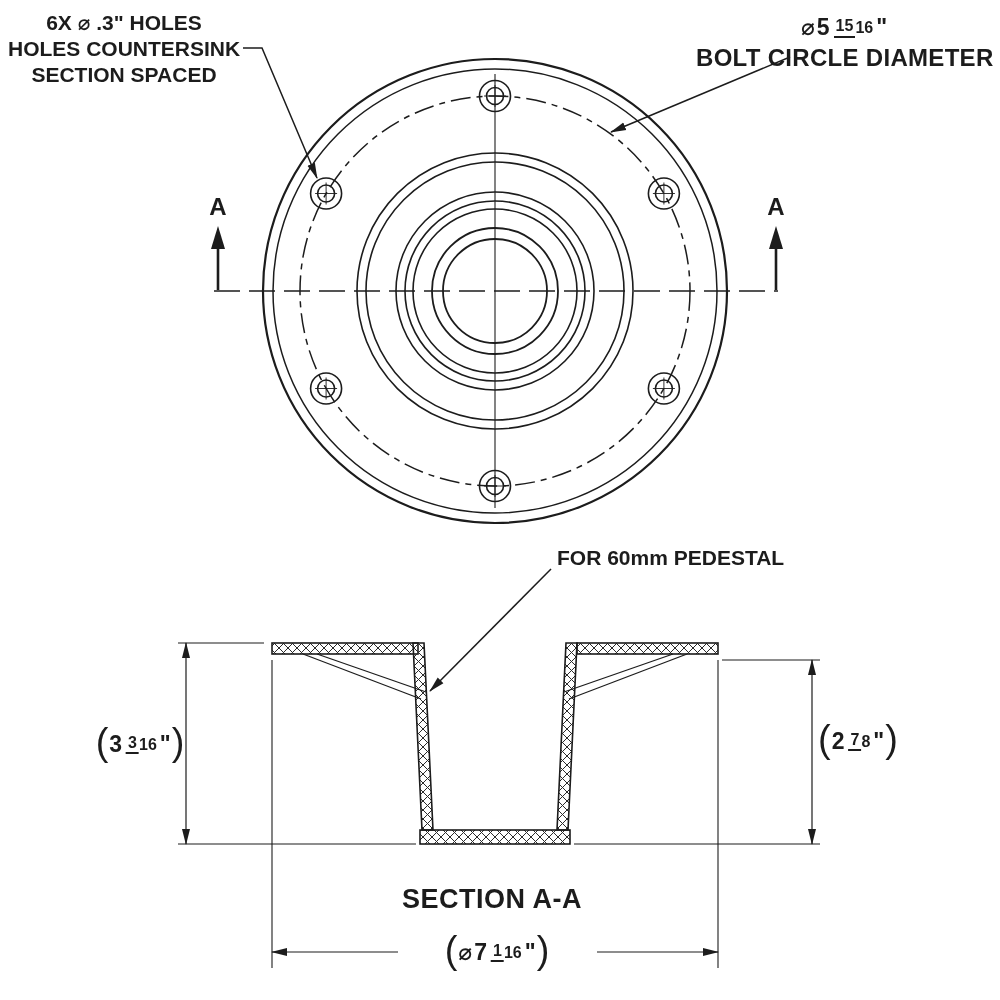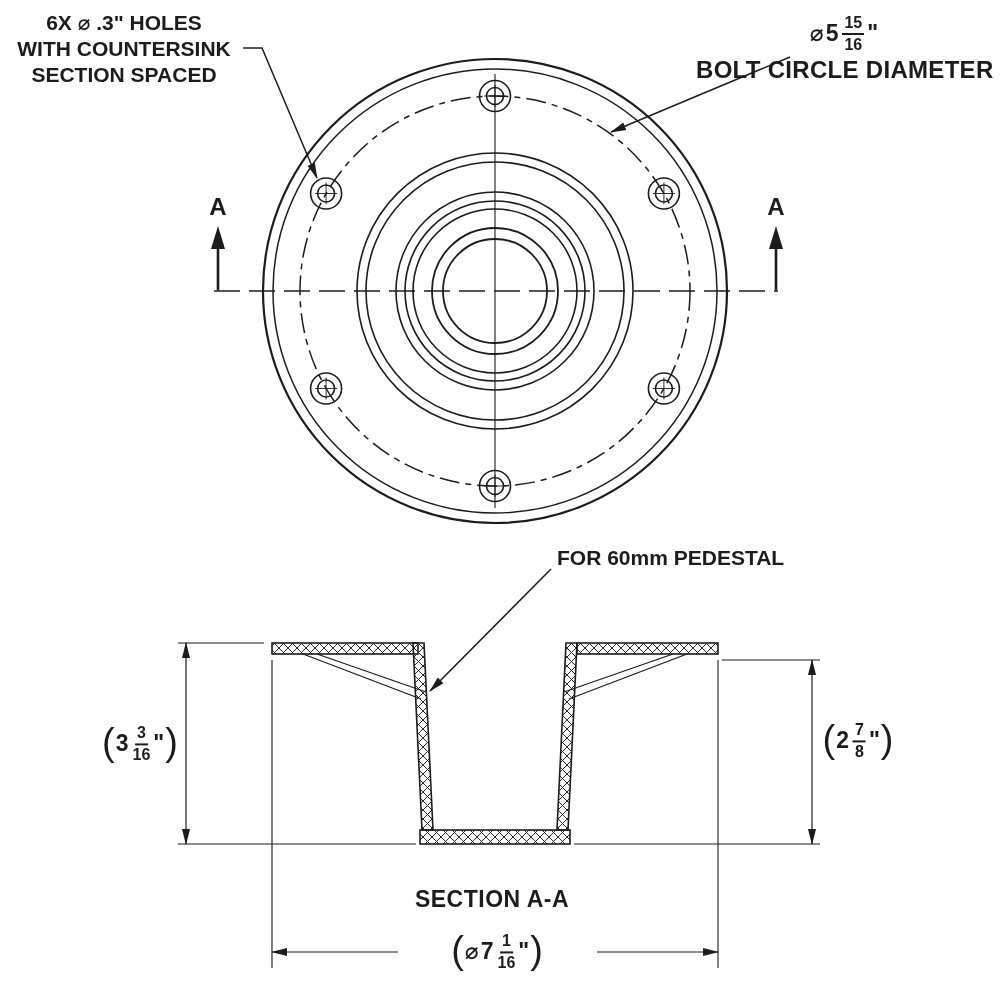--- a/index.html
+++ b/index.html
@@ -9,27 +9,27 @@
   }
   .canvas svg{position:absolute;left:0;top:0;}
   .label{position:absolute;font-weight:bold;white-space:nowrap;}
   .centered{transform:translate(-50%,-50%);}
   .note-center{text-align:center;}
   .dim-row{display:flex;align-items:center;font-size:23px;font-weight:bold;}
   .row-center{justify-content:center;}
   .paren{font-size:38px;font-weight:400;line-height:1;margin:0 1px;position:relative;top:-2px;}
   .dia{margin-right:2px;}
   .whole{margin-right:1px;}
-  .frac{display:inline-flex;flex-direction:column;align-items:center;font-size:16px;line-height:1.1;margin:0 3px;font-weight:bold;}
+  .frac{display:inline-flex;flex-direction:row;align-items:center;font-size:16px;line-height:1.1;margin:0 3px;font-weight:bold;}
   .frac .num{border-bottom:2px solid #1c1c1c;padding:0 2px 1px 2px;}
   .frac .den{padding-top:1px;}
   .note-line{line-height:26px;font-size:21px;}
   .caption{font-size:24px;letter-spacing:.3px;}
   .a-label{font-size:24px;}
-  .section-title{font-size:23px;letter-spacing:.5px;}
+  .section-title{font-size:27px;letter-spacing:.5px;}
 </style>
 </head>
 <body>
 
 <div class="canvas">
 
   <svg width="1000" height="1000" viewBox="0 0 1000 1000">
     <defs>
       <marker id="arr" viewBox="0 0 16 10" markerWidth="16" markerHeight="10" refX="15" refY="5" orient="auto-start-reverse" markerUnits="userSpaceOnUse">
         <path d="M0 1 L16 5 L0 9 Z" fill="#1c1c1c"></path>
@@ -144,21 +144,21 @@
         <line x1="272" y1="660" x2="272" y2="968" stroke-width="1.1"></line>
         <line x1="718" y1="660" x2="718" y2="968" stroke-width="1.1"></line>
         <line x1="272" y1="952" x2="398" y2="952" stroke-width="1.2" marker-start="url(#arr)"></line>
         <line x1="597" y1="952" x2="718" y2="952" stroke-width="1.2" marker-end="url(#arr)"></line>
       </g>
     </g>
   </svg>
 
   <div class="label note-center" style="left:8px;top:10px;width:232px;">
     <div class="note-line">6X ⌀ .3" HOLES</div>
-    <div class="note-line">WITH COUNTERSINK</div>
+    <div class="note-line">HOLES COUNTERSINK</div>
     <div class="note-line">SECTION SPACED</div>
   </div>
 
   <div class="label note-center" style="left:696px;top:14px;width:296px;">
     <div class="dim-row row-center" style="margin-bottom:3px;">
       <span class="dia">⌀</span>
         <span class="whole">5</span>
         <span class="frac">
           <span class="num">15</span>
           <span class="den">16</span>

